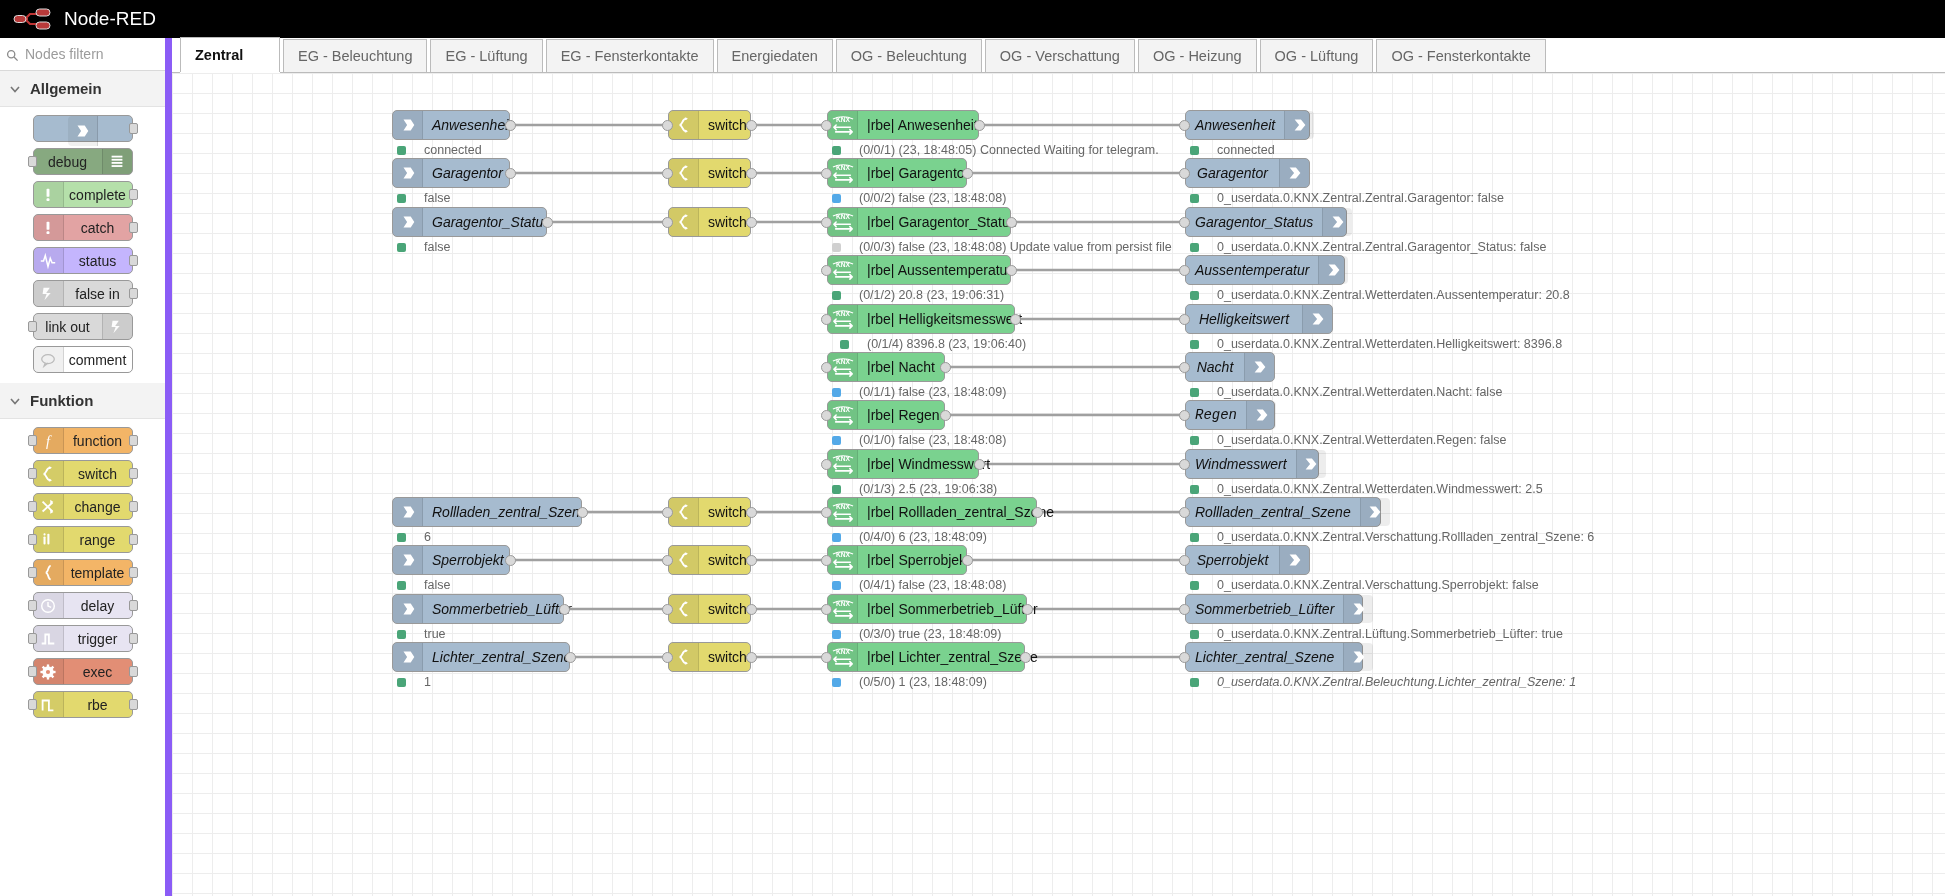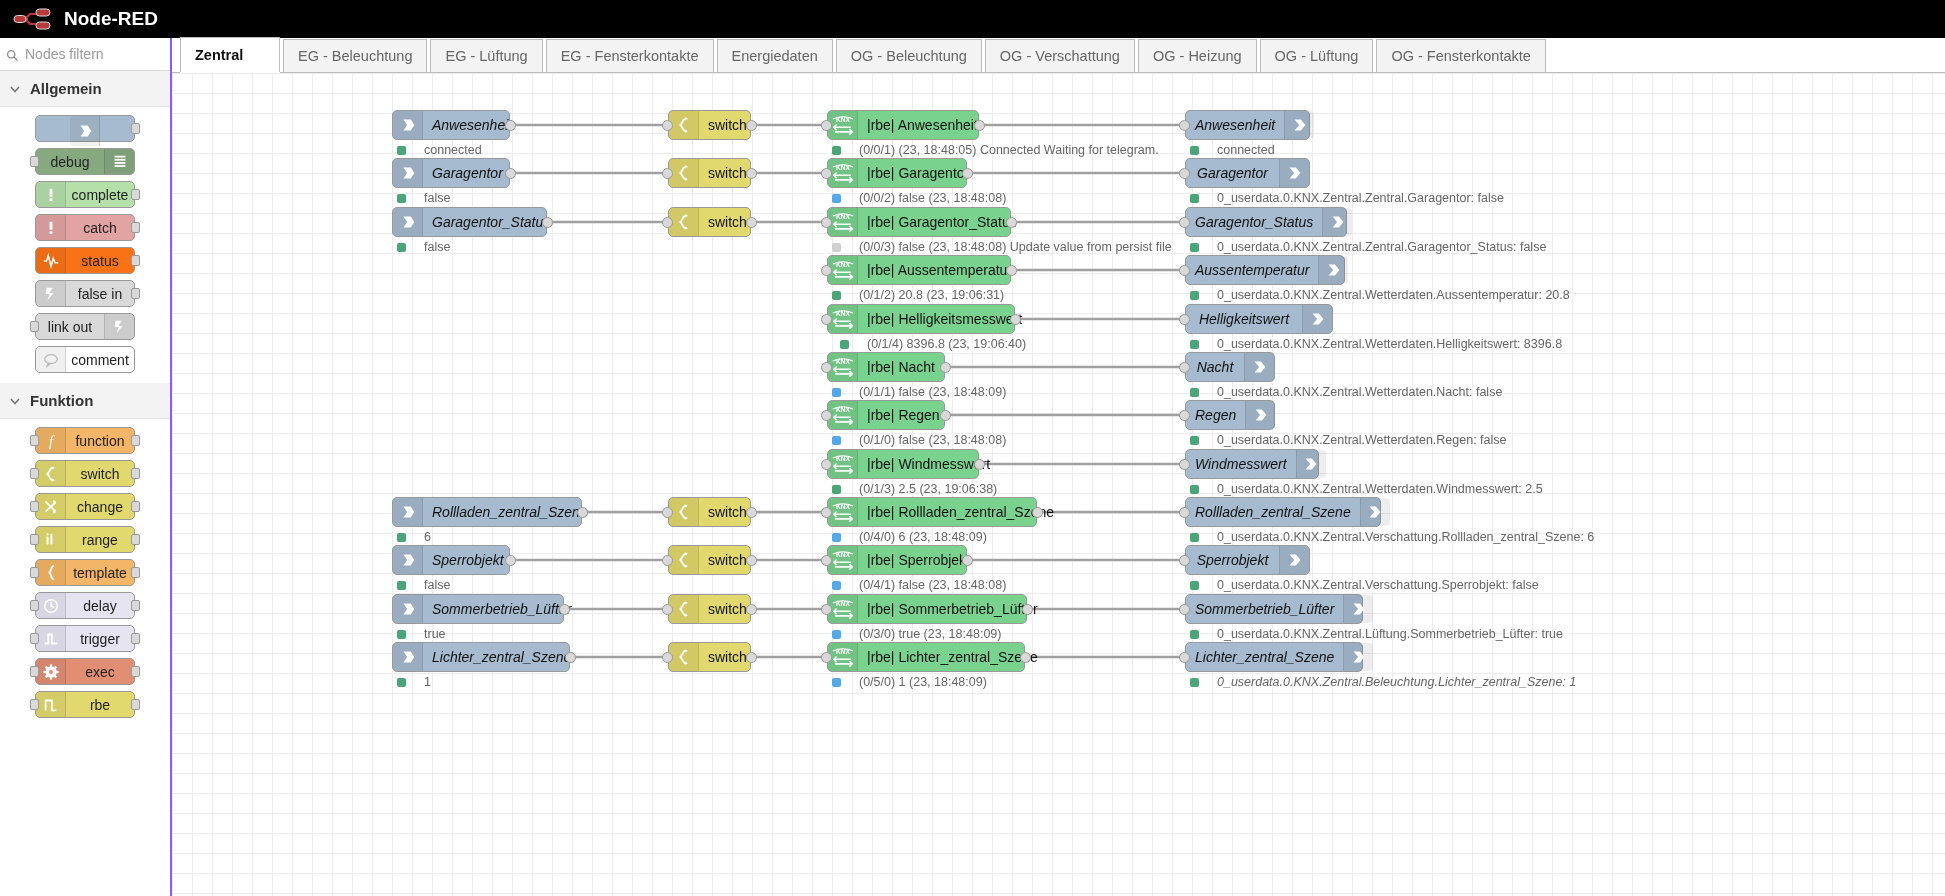--- a/index.html
+++ b/index.html
@@ -15,29 +15,28 @@
   #header {
     position: absolute; left: 0; top: 0;
     width: 1945px; height: 38px;
     background: #000;
     display: flex; align-items: center;
   }
   #logo { margin-left: 12px; width: 46px; height: 26px; }
   #brand {
     color: #fff; font-size: 19px; margin-left: 6px;
     font-family: "Liberation Sans", sans-serif;
-    font-weight: bold;
   }
 
   
   #palette {
     position: absolute; left: 0; top: 38px;
     width: 172px; height: 858px;
     background: #fff;
-    border-right: 2px solid #8b5cf6;
+    border-right: 7px solid #8b5cf6;
     overflow: hidden;
   }
   #palette-search {
     height: 33px; border-bottom: 1px solid #d9d9d9;
     display: flex; align-items: center; padding: 0 6px;
     background: #fff;
   }
   #palette-search .mag { width: 13px; height: 13px; flex: 0 0 13px; margin-right: 4px; }
   #palette-search input {
     border: none; outline: none; font-size: 14px; color: #666;
@@ -250,21 +249,21 @@
             <svg viewBox="0 0 20 20" width="18" height="18">
               <g fill="#fff">
                 <rect x="8.4" y="3" width="3.2" height="9" rx="1"></rect>
                 <rect x="8.4" y="13.6" width="3.2" height="3.2" rx="1"></rect>
               </g>
             </svg>
           </span>
           <span class="lbl">catch</span>
           <span class="port outp"></span>
         </div>
-        <div class="pal-node" style="background: #f97316;">
+        <div class="pal-node" style="background: #c4b5fd;">
           <span class="icon-box ">
             <svg viewBox="0 0 20 20" width="18" height="18">
               <path d="M2 10 L5 10 L7 4 L10 16 L12.5 7 L14.5 12 L18 12" fill="none" stroke="#fff" stroke-width="1.7"></path>
             </svg>
           </span>
           <span class="lbl">status</span>
           <span class="port outp"></span>
         </div>
         <div class="pal-node" style="background: rgb(217, 217, 217);">
           <span class="icon-box ">
@@ -746,21 +745,21 @@
           </svg>
         </span>
         <span class="label">|rbe| Regen</span>
         <span class="port inp"></span>
         <span class="port outp"></span>
       </div>
       <div class="status" style="left: 660px; top: 360px;">
         <span class="dot blue"></span>
         <span>(0/1/0) false (23, 18:48:08)</span>
       </div>
-      <div class="node outlink" style="left: 1013px; top: 327px; width: 90px;">
+      <div class="node outlink" style="left: 1013px; top: 327px; width: 90px; font-family: Liberation Mono, monospace;">
         <span class="label">Regen</span>
         <span class="icobox right">
           <svg viewBox="0 0 20 20" width="18" height="18">
             <path d="M4 4 L11 4 L16 10 L11 16 L4 16 L9 10 Z" fill="#fff"></path>
           </svg>
         </span>
         <span class="port inp"></span>
       </div>
       <div class="status" style="left: 1018px; top: 360px;">
         <span class="dot green"></span>

